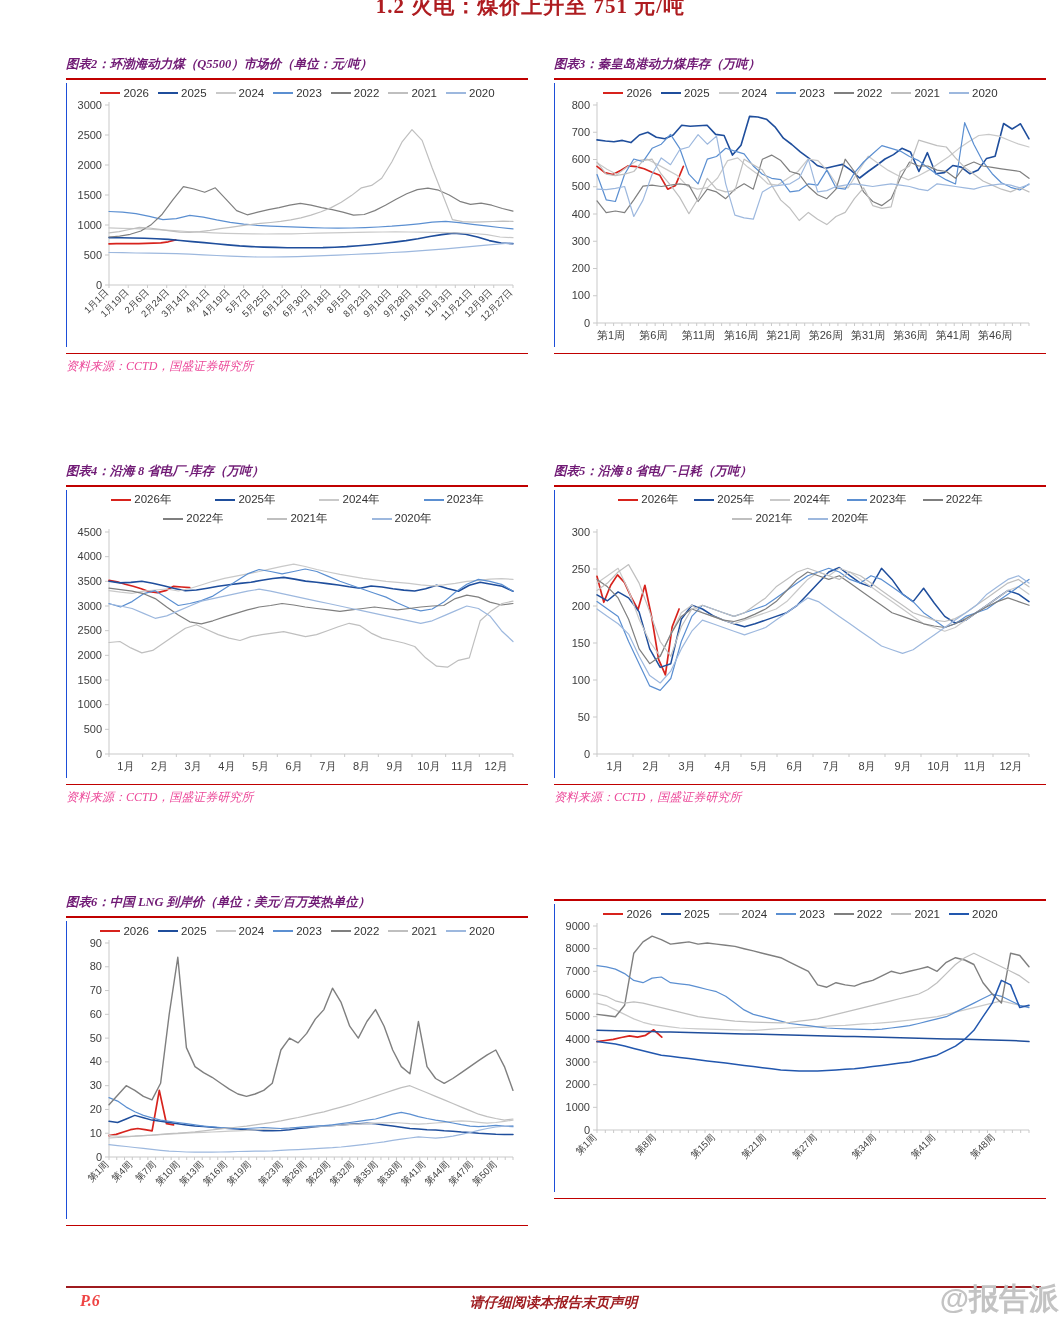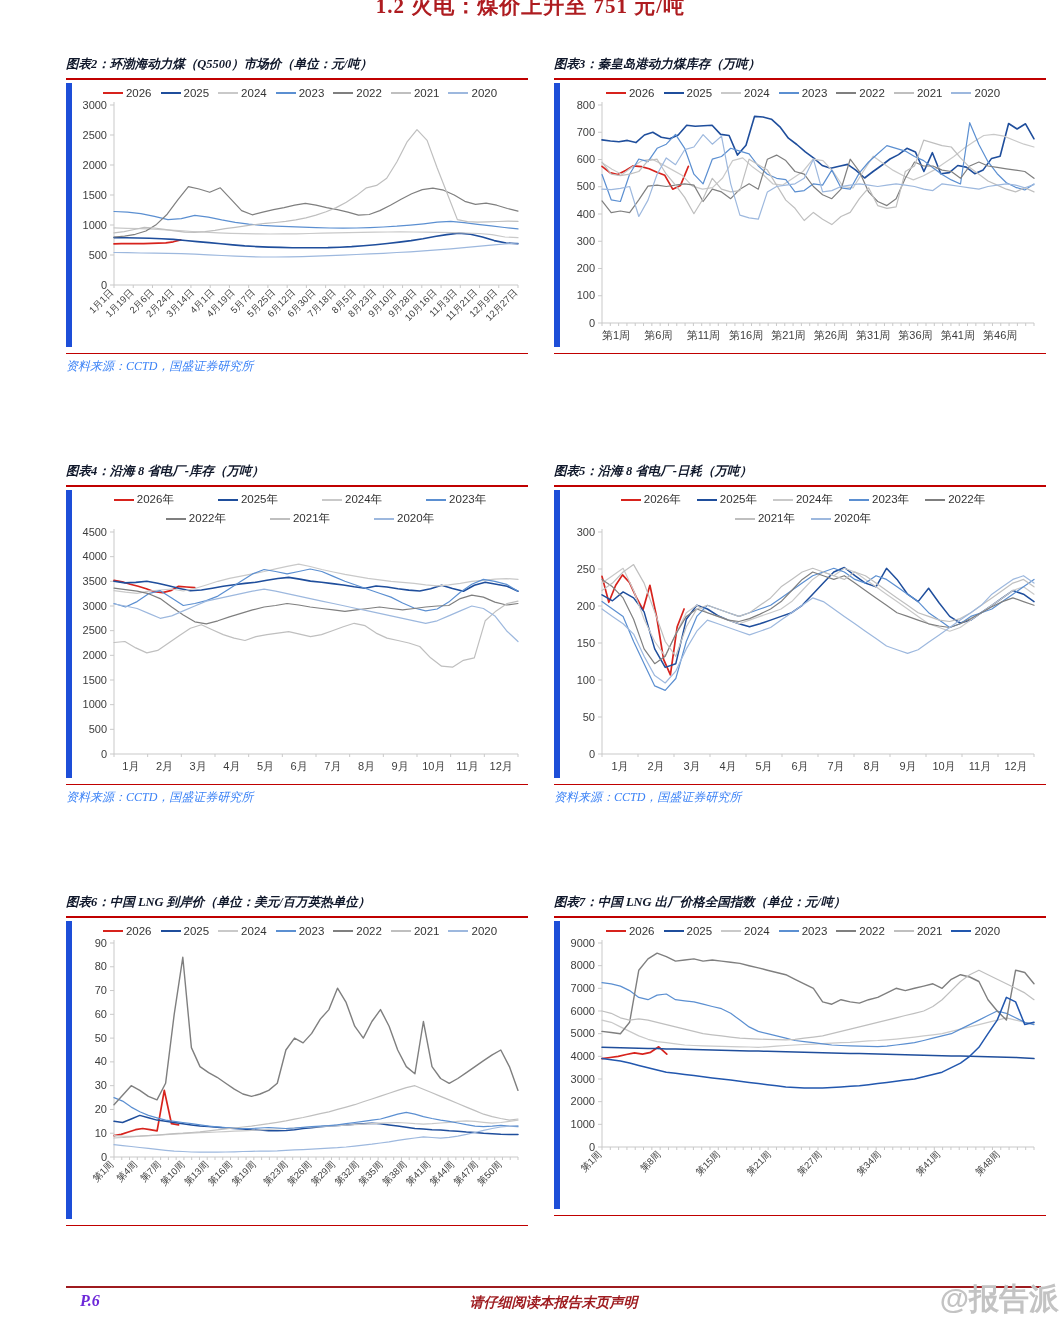--- a/index.html
+++ b/index.html
@@ -3,36 +3,36 @@
 <meta charset="utf-8">
 <style>
   html,body{margin:0;padding:0;background:#ffffff;}
   .page{position:relative;width:1061px;height:1320px;background:#fff;overflow:hidden;
         font-family:"Liberation Sans",sans-serif;}
   .section-title{margin:-8px 0 0 0;text-align:center;color:#ae1c20;font-size:21px;
         font-weight:bold;font-family:"Liberation Serif",serif;letter-spacing:1px;}
   .grid{display:grid;grid-template-columns:462px 492px;column-gap:26px;row-gap:88px;
         padding-left:66px;margin-top:36px;}
   figure{margin:0;padding:0;}
-  .fig-title{color:#0f172a;font-size:12.5px;font-weight:bold;font-style:italic;
+  .fig-title{color:#701a75;font-size:12.5px;font-weight:bold;font-style:italic;
         font-family:"Liberation Serif",serif;}
   .title-rule{height:2px;background:#c00000;margin:5px 0 3px 0;}
-  .chart-box{border-left:6px solid #1d4ed8;padding-top:2px;}
+  .chart-box{border-left:1px solid #1d4ed8;padding-top:2px;}
   .legend{display:flex;flex-wrap:wrap;justify-content:center;align-items:center;
         row-gap:4px;font-size:11.5px;color:#333;margin:2px 0 0 0;}
   .legend .li{display:inline-flex;align-items:center;}
   .legend .sw{display:inline-block;width:20px;height:2px;margin-right:3px;}
   svg.chart{display:block;}
   .src-rule{height:1px;background:#c00000;margin-top:6px;}
-  .fig-source{color:#3b82f6;font-size:12px;font-style:italic;
+  .fig-source{color:#ec4899;font-size:12px;font-style:italic;
         font-family:"Liberation Serif",serif;margin-top:4px;}
   .footer{position:absolute;left:66px;right:20px;bottom:6px;}
   .footer-rule{height:2px;background:#9e1b1f;margin-bottom:4px;}
   .footer-row{position:relative;height:22px;}
-  .pageno{position:absolute;left:14px;top:0;color:#6d28d9;font-size:16px;font-weight:bold;
+  .pageno{position:absolute;left:14px;top:0;color:#ef4444;font-size:16px;font-weight:bold;
         font-style:italic;font-family:"Liberation Serif",serif;}
   .disclaimer{position:absolute;left:0;right:0;text-align:center;top:2px;color:#9e1b1f;
         font-size:14px;font-weight:bold;font-style:italic;font-family:"Liberation Serif",serif;}
   .watermark{position:absolute;right:2px;bottom:0px;color:#c3c3c3;font-size:30px;
         font-weight:bold;font-family:"Liberation Sans",sans-serif;z-index:5;}
 </style>
 </head>
 <body>
 
 <div class="page">
@@ -670,21 +670,20 @@
             <polyline points="42.0,160.6 50.6,164.1 59.2,170.1 67.8,174.8 76.4,178.4 85.0,180.8 93.6,183.1 102.2,184.3 110.8,185.5 119.4,186.7 128.0,187.9 136.6,189.1 145.1,189.8 153.7,190.5 162.3,191.0 170.9,191.5 179.5,191.5 188.1,191.0 196.7,190.5 205.3,191.0 213.9,191.5 222.5,191.0 231.1,190.3 239.7,189.6 248.3,189.1 256.9,188.6 265.5,187.9 274.1,186.7 282.7,185.5 291.3,184.3 299.9,183.1 308.5,182.0 317.1,179.6 325.7,177.2 334.3,175.3 342.9,177.2 351.4,179.6 360.0,181.5 368.6,183.1 377.2,184.3 385.8,186.0 394.4,187.7 403.0,189.1 411.6,189.6 420.2,189.1 428.8,188.4 437.4,189.1 446.0,189.6" fill="none" stroke="#5b8fd1" stroke-width="1.2" stroke-linejoin="round" stroke-linecap="round"></polyline>
             <polyline points="42.0,167.7 50.6,158.2 59.2,148.7 67.8,153.4 76.4,159.4 85.0,162.9 93.6,146.3 102.2,77.3 110.8,20.3 119.4,110.6 128.0,129.6 136.6,135.6 145.1,140.3 153.7,146.3 162.3,152.2 170.9,157.0 179.5,159.4 188.1,157.0 196.7,153.4 205.3,146.3 213.9,113.0 222.5,101.1 231.1,105.9 239.7,96.4 248.3,82.1 256.9,72.6 265.5,51.2 274.1,65.4 282.7,89.2 291.3,101.1 299.9,84.5 308.5,72.6 317.1,89.2 325.7,113.0 334.3,129.6 342.9,136.8 351.4,84.5 360.0,129.6 368.6,141.5 377.2,146.3 385.8,141.5 394.4,135.6 403.0,129.6 411.6,123.7 420.2,117.8 428.8,113.0 437.4,129.6 446.0,153.4" fill="none" stroke="#7f7f7f" stroke-width="1.4" stroke-linejoin="round" stroke-linecap="round"></polyline>
             <polyline points="42.0,201.0 50.6,200.5 59.2,199.8 67.8,199.1 76.4,198.6 85.0,198.1 93.6,197.4 102.2,196.7 110.8,196.2 119.4,195.5 128.0,194.8 136.6,193.8 145.1,192.9 153.7,191.9 162.3,191.0 170.9,190.0 179.5,189.1 188.1,187.9 196.7,186.7 205.3,185.3 213.9,183.9 222.5,182.2 231.1,180.5 239.7,178.6 248.3,176.7 256.9,174.8 265.5,172.4 274.1,170.1 282.7,167.7 291.3,164.8 299.9,162.0 308.5,159.1 317.1,156.3 325.7,153.4 334.3,150.6 342.9,148.7 351.4,152.2 360.0,155.8 368.6,159.4 377.2,162.9 385.8,166.5 394.4,170.1 403.0,173.6 411.6,177.2 420.2,179.6 428.8,181.5 437.4,183.1 446.0,182.0" fill="none" stroke="#bfbfbf" stroke-width="1.2" stroke-linejoin="round" stroke-linecap="round"></polyline>
             <polyline points="42.0,207.6 50.6,208.6 59.2,209.5 67.8,210.5 76.4,211.4 85.0,212.4 93.6,213.3 102.2,214.1 110.8,214.5 119.4,215.0 128.0,215.2 136.6,215.2 145.1,215.2 153.7,215.0 162.3,214.8 170.9,214.5 179.5,214.3 188.1,214.1 196.7,214.1 205.3,213.8 213.9,213.3 222.5,212.9 231.1,212.6 239.7,212.2 248.3,211.7 256.9,211.2 265.5,210.7 274.1,210.0 282.7,209.1 291.3,208.1 299.9,207.2 308.5,206.0 317.1,204.8 325.7,203.4 334.3,202.2 342.9,201.0 351.4,199.8 360.0,200.5 368.6,201.2 377.2,200.3 385.8,199.1 394.4,197.4 403.0,195.5 411.6,193.4 420.2,191.5 428.8,190.0 437.4,189.1 446.0,188.6" fill="none" stroke="#9db8de" stroke-width="1.2" stroke-linejoin="round" stroke-linecap="round"></polyline>
           </svg>
       </div>
       <div class="src-rule"></div>
     </figure>
 
     <figure>
-      <div class="fig-title">图表7：中国 LNG 出厂价格全国指数（单位：元/吨）</div>
       <div class="title-rule"></div>
       <div class="chart-box">
         <div class="legend" style="column-gap: 9px;">
             <span class="li">
               <span class="sw" style="background: rgb(215, 35, 29);"></span>
               <span>2026</span>
             </span>
             <span class="li">
               <span class="sw" style="background: rgb(31, 78, 156);"></span>
               <span>2025</span>

